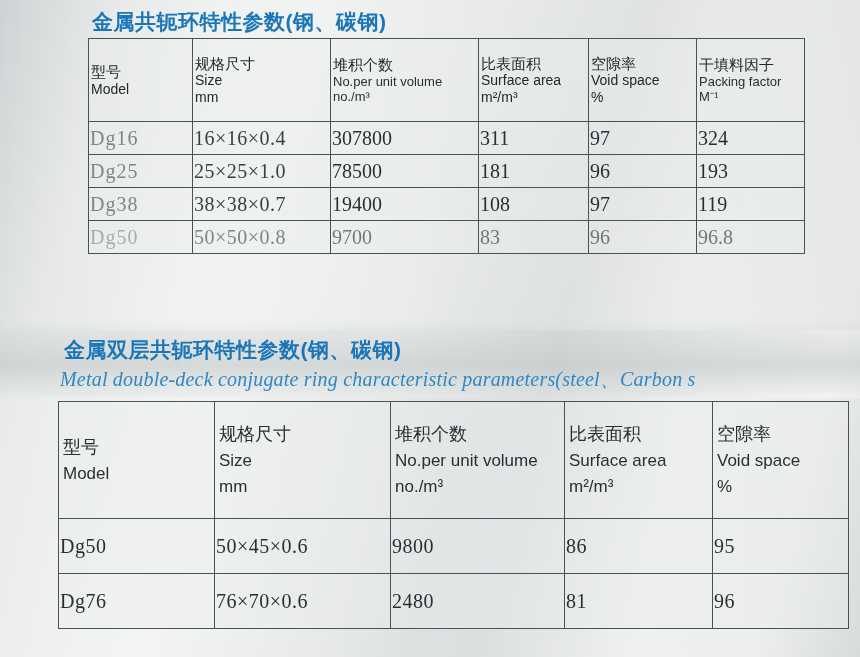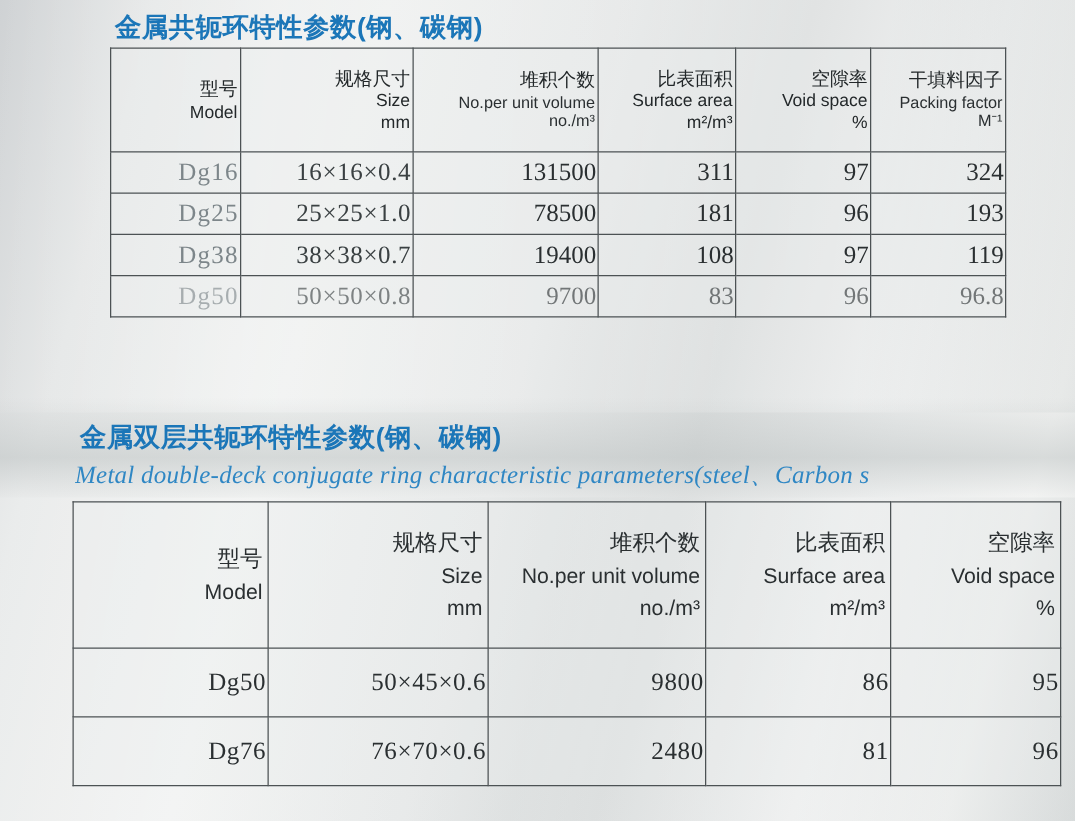--- a/index.html
+++ b/index.html
@@ -51,21 +51,21 @@
     margin: 0 0 6px 2px;
     white-space: nowrap;
   }
   table.grid {
     border-collapse: collapse;
     table-layout: fixed;
     background: rgba(236,238,238,0.35);
   }
   table.grid td, table.grid th {
     border: 1px solid #4c5254;
-    text-align: right;
+    text-align: left;
     vertical-align: middle;
     color: #2a2f31;
     font-weight: 400;
   }
   
   .t1 {
     width: 716px;
     margin-left: 0;
   }
   .t1 th {
@@ -172,21 +172,21 @@
             <div class="hdr-cn">干填料因子</div>
             <div class="hdr-sm">Packing factor</div>
             <div class="hdr-sm">M⁻¹</div>
           </th>
         </tr>
       </thead>
       <tbody>
         <tr>
           <td class="model">Dg16</td>
           <td class="size">16×16×0.4</td>
-          <td class="num">131500</td>
+          <td class="num">307800</td>
           <td class="num">311</td>
           <td class="num">97</td>
           <td class="num">324</td>
         </tr>
         <tr>
           <td class="model">Dg25</td>
           <td class="size">25×25×1.0</td>
           <td class="num">78500</td>
           <td class="num">181</td>
           <td class="num">96</td>

